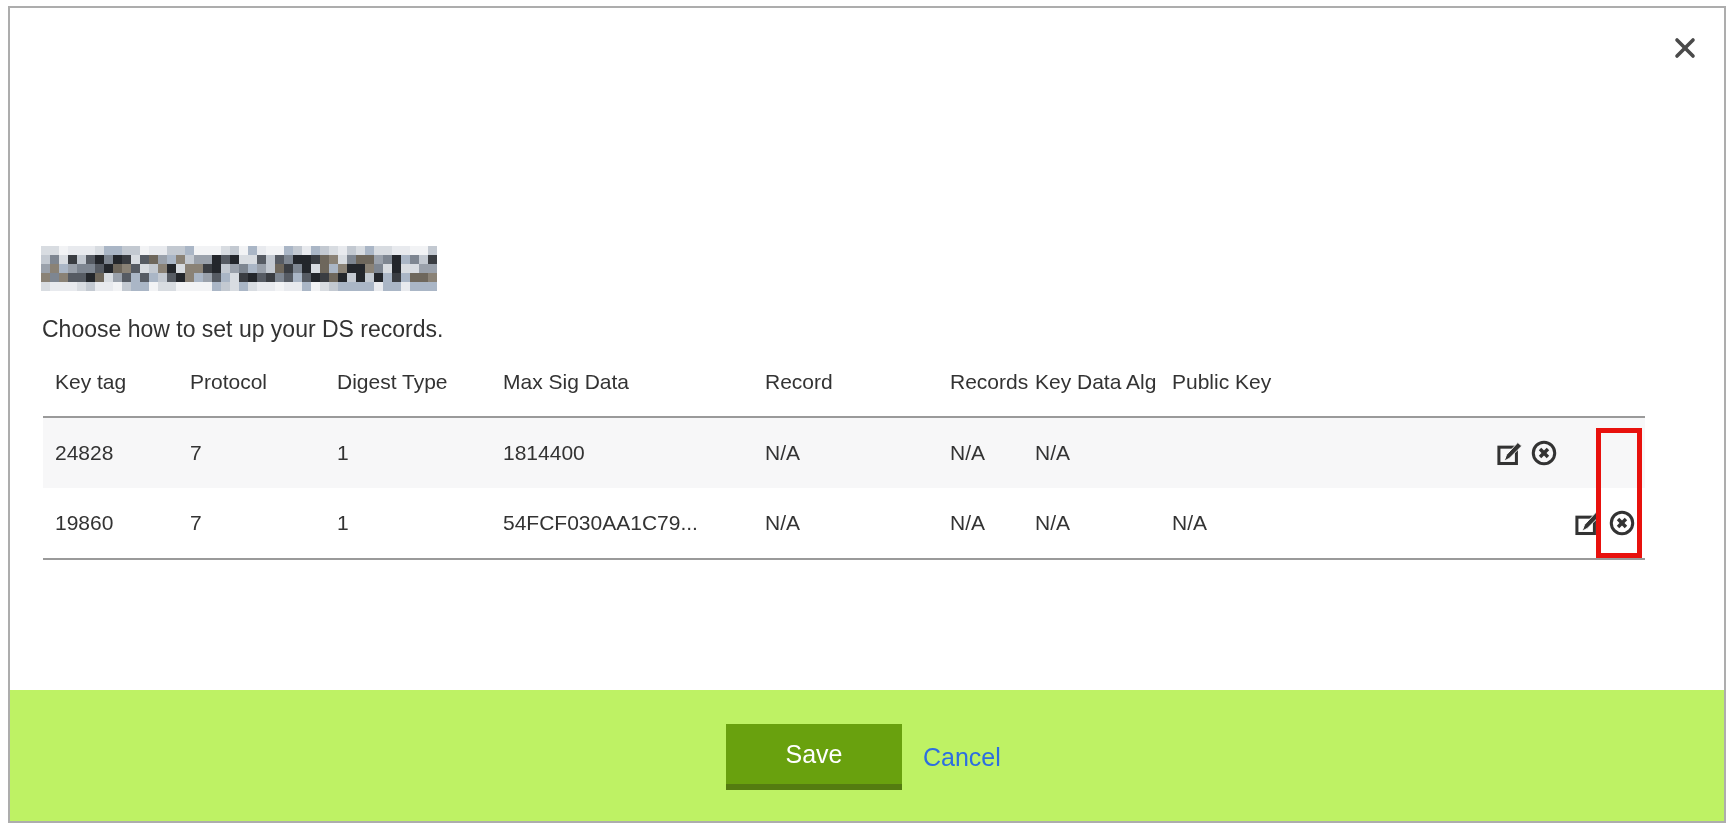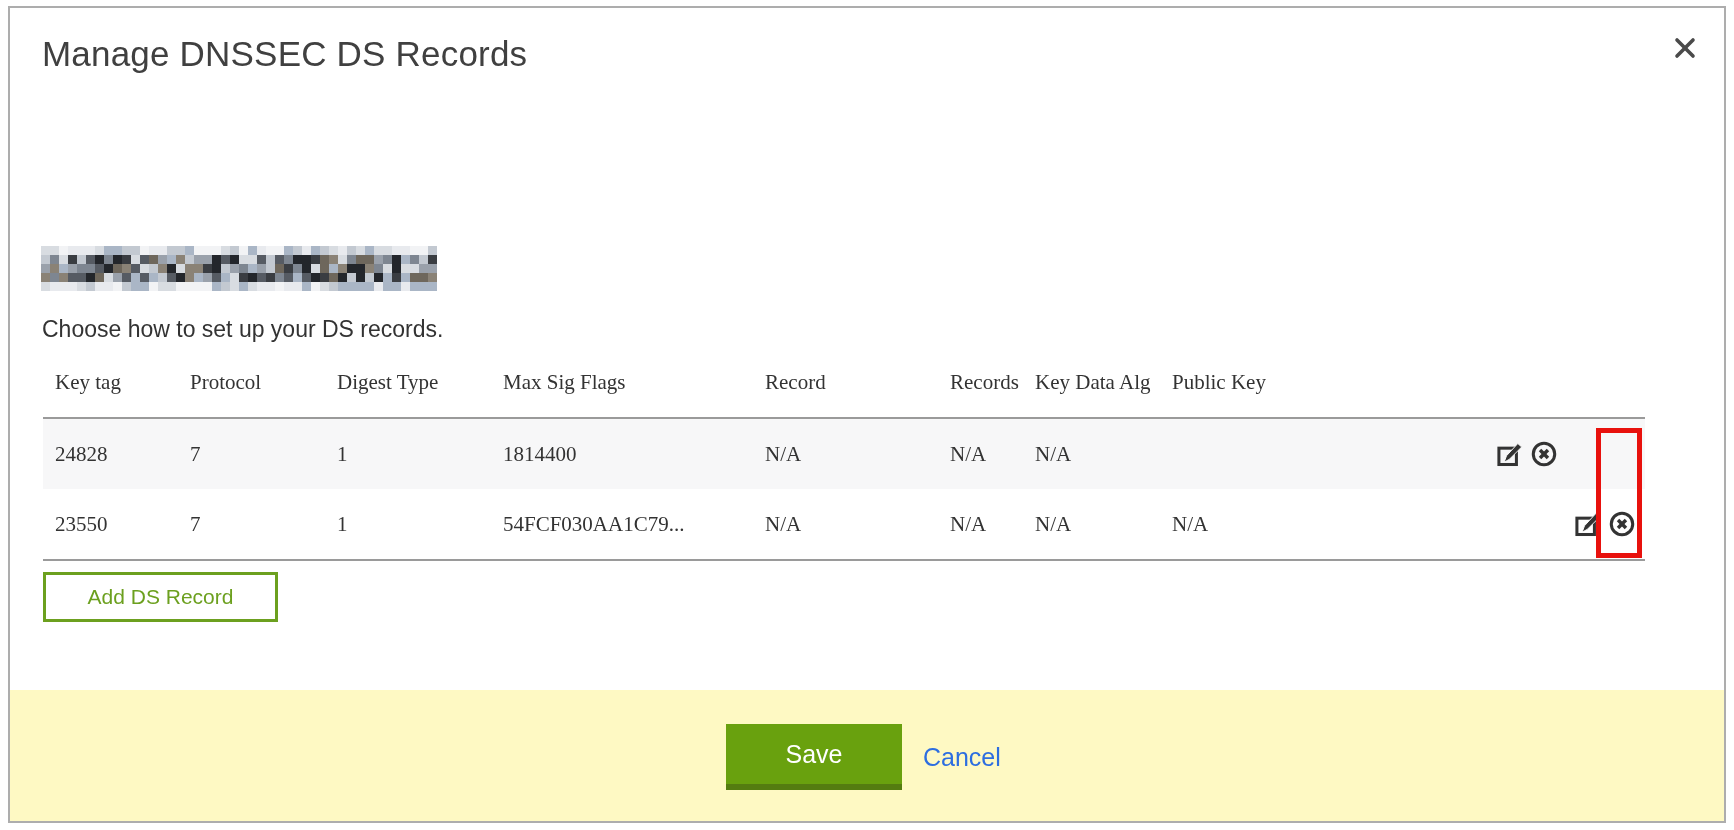--- a/index.html
+++ b/index.html
@@ -53,21 +53,20 @@
     position: absolute;
     left: 33px; top: 362px;
     width: 1602px;
   }
   .t-row {
     display: grid;
     grid-template-columns: 135px 147px 166px 262px 185px 85px 137px 180px 1fr 78px;
     align-items: center;
     padding-left: 12px;
     padding-right: 8px;
-    font-family: Liberation Serif, serif;
   }
   .t-head .t-cell {
     font-size: 21px;
     color: #333333;
     font-weight: 400;
   }
   .t-body {
     margin-top: 22px;
     border-top: 2px solid #9a9a9a;
     border-bottom: 2px solid #9a9a9a;
@@ -102,21 +101,21 @@
     border: 3px solid #6ca01f;
     color: #6ca01f;
     font-size: 21px;
     font-family: "Liberation Sans", sans-serif;
     cursor: pointer;
   }
   .dialog-footer {
     position: absolute;
     left: 0; right: 0; bottom: 0;
     height: 131px;
-    background: #fef9c3;
+    background: #bef264;
   }
   .save-btn {
     position: absolute;
     left: 716px; top: 34px;
     width: 176px; height: 66px;
     background: #69a10e;
     border: none;
     border-bottom: 6px solid #547c10;
     color: #ffffff;
     font-size: 25px;
@@ -130,21 +129,20 @@
     color: #2d6ee0;
     text-decoration: none;
     cursor: pointer;
   }
 </style>
 </head>
 <body>
 
 <div class="dialog">
 
-  <div class="dialog-title">Manage DNSSEC DS Records</div>
 
   <button class="close-btn" aria-label="Close">
     <svg width="30" height="30" viewBox="0 0 30 30">
       <line x1="7" y1="7" x2="23" y2="23" stroke="#4a4a4a" stroke-width="3.6" stroke-linecap="round"></line>
       <line x1="23" y1="7" x2="7" y2="23" stroke="#4a4a4a" stroke-width="3.6" stroke-linecap="round"></line>
     </svg>
   </button>
 
   <div class="domain-mosaic">
       <span style="background: rgb(216, 220, 225);"></span>
@@ -369,21 +367,21 @@
       <span style="background: rgb(170, 182, 198);"></span>
     </div>
 
   <div class="dialog-subtitle">Choose how to set up your DS records.</div>
 
   <div class="ds-table">
     <div class="t-row t-head">
       <div class="t-cell">Key tag</div>
       <div class="t-cell">Protocol</div>
       <div class="t-cell">Digest Type</div>
-      <div class="t-cell">Max Sig Flags</div>
+      <div class="t-cell">Max Sig Data</div>
       <div class="t-cell">Record</div>
       <div class="t-cell">Records</div>
       <div class="t-cell">Key Data Alg</div>
       <div class="t-cell">Public Key</div>
       <div class="t-cell"></div>
     </div>
 
     <div class="t-body">
 
       <div class="t-row alt">
@@ -406,21 +404,21 @@
             <svg width="28" height="28" viewBox="0 0 24 24">
               <circle cx="12" cy="12" r="9.2" fill="none" stroke="#333333" stroke-width="2.6"></circle>
               <line x1="8.6" y1="8.6" x2="15.4" y2="15.4" stroke="#333333" stroke-width="3"></line>
               <line x1="15.4" y1="8.6" x2="8.6" y2="15.4" stroke="#333333" stroke-width="3"></line>
             </svg>
           </button>
         </div>
       </div>
 
       <div class="t-row">
-        <div class="t-cell">23550</div>
+        <div class="t-cell">19860</div>
         <div class="t-cell">7</div>
         <div class="t-cell">1</div>
         <div class="t-cell">54FCF030AA1C79...</div>
         <div class="t-cell">N/A</div>
         <div class="t-cell">N/A</div>
         <div class="t-cell">N/A</div>
         <div class="t-cell">N/A</div>
         <div class="t-cell"></div>
         <div class="t-actions">
           <button class="icon-btn" aria-label="Edit DS record">
@@ -437,20 +435,19 @@
             </svg>
           </button>
         </div>
       </div>
 
     </div>
   </div>
 
   <div class="red-highlight"></div>
 
-  <button class="add-ds-btn">Add DS Record</button>
 
   <div class="dialog-footer">
     <button class="save-btn">Save</button>
     <a class="cancel-link">Cancel</a>
   </div>
 
 </div>
 
 </body></html>

